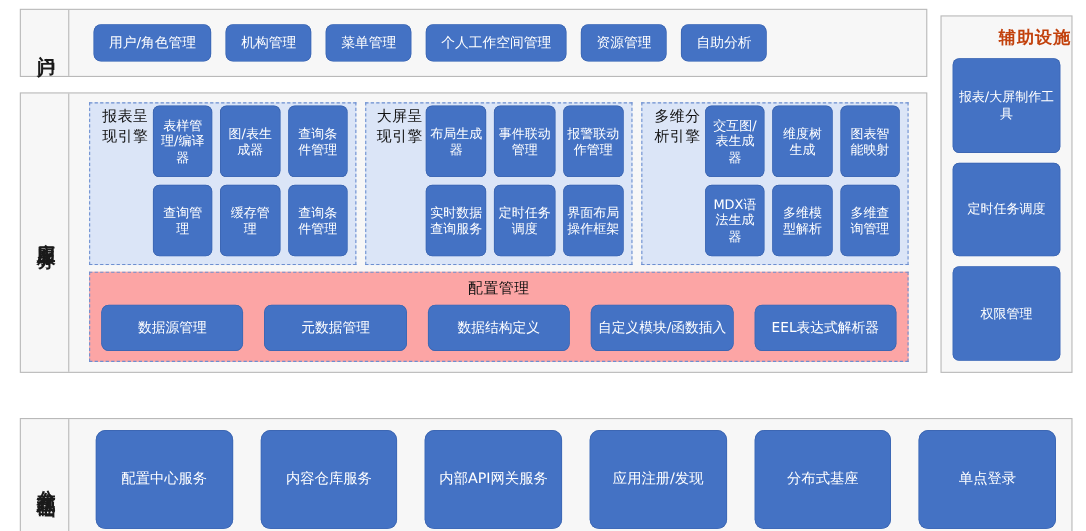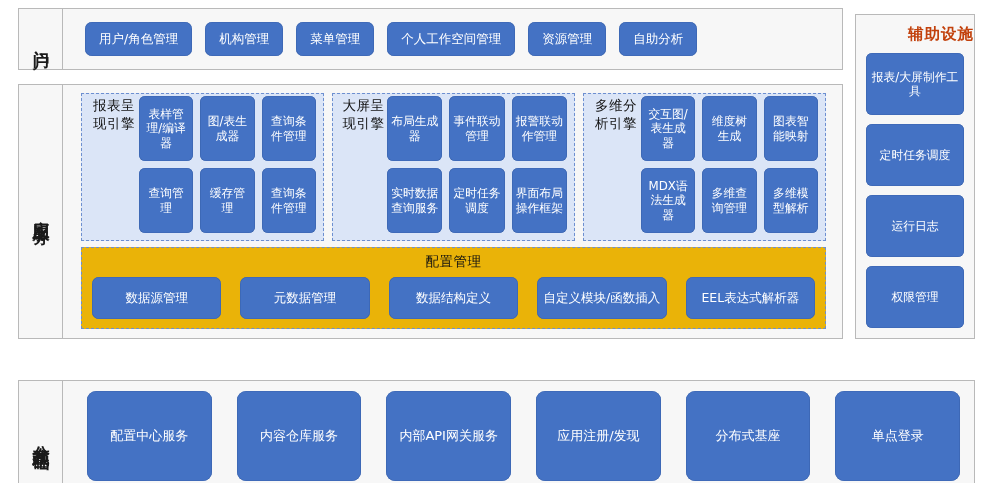--- a/index.html
+++ b/index.html
@@ -135,21 +135,21 @@
     display: grid;
     grid-template-columns: repeat(3, 1fr);
     grid-template-rows: repeat(2, 1fr);
     gap: 7px;
     min-height: 0;
   }
 
   .config {
     position: absolute;
     left: 10px; right: 8px; top: 156px; bottom: 2px;
-    background: #eab308;
+    background: #fca5a5;
     border: 1.3px dashed #6d8fd0;
     box-sizing: border-box;
     padding: 3px 10px 9px 10px;
     display: flex;
     flex-direction: column;
   }
   .config-title {
     text-align: center;
     font-size: 13.5px;
     color: #111111;
@@ -200,21 +200,20 @@
       <div class="tile">资源管理</div>
       <div class="tile">自助分析</div>
     </div>
   </div>
 
   <div class="frame" id="aux-frame">
     <div id="aux-title">辅助设施</div>
     <div id="aux-list">
       <div class="tile small">报表/大屏制作工具</div>
       <div class="tile small">定时任务调度</div>
-      <div class="tile small">运行日志</div>
       <div class="tile small">权限管理</div>
     </div>
   </div>
 
   <div class="frame" id="app-frame">
     <div class="band-label">
       <span class="txt">应用服务</span>
     </div>
 
     <div id="app-body">
@@ -245,22 +244,22 @@
           </div>
         </div>
 
         <div class="engine">
           <div class="engine-title">多维分析引擎</div>
           <div class="engine-grid">
             <div class="tile small">交互图/表生成器</div>
             <div class="tile small">维度树生成</div>
             <div class="tile small">图表智能映射</div>
             <div class="tile small">MDX语法生成器</div>
+            <div class="tile small">多维模型解析</div>
             <div class="tile small">多维查询管理</div>
-            <div class="tile small">多维模型解析</div>
           </div>
         </div>
 
       </div>
 
       <div class="config">
         <div class="config-title">配置管理</div>
         <div class="config-row">
           <div class="tile">数据源管理</div>
           <div class="tile">元数据管理</div>

